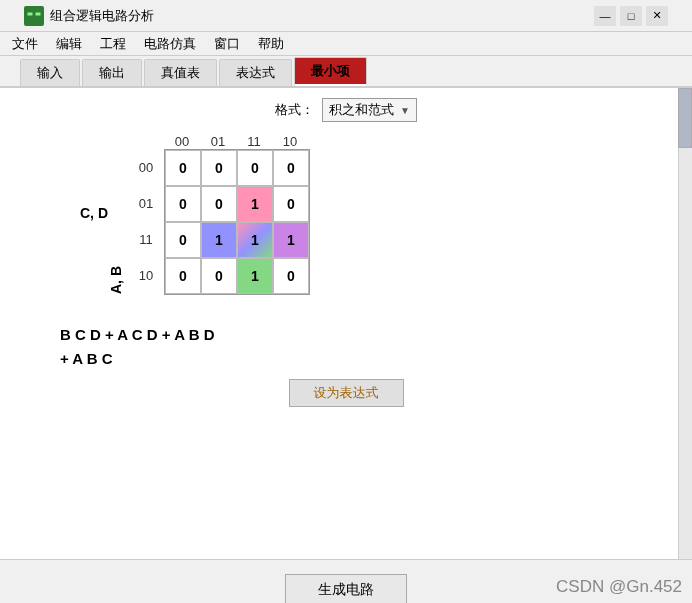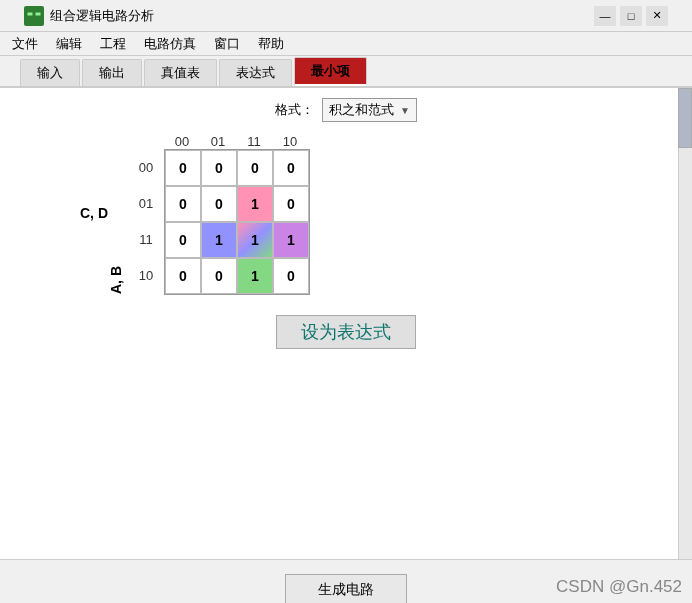--- a/index.html
+++ b/index.html
@@ -229,23 +229,23 @@
 
     .set-expr-btn {
       display: flex;
       justify-content: center;
       margin-bottom: 8px;
     }
     .set-expr-btn button {
       padding: 4px 24px;
       background: #e0e0e0;
       border: 1px solid #aaa;
-      font-size: 18px;
-      cursor: pointer;
-      color: #0f766e;
+      font-size: 13px;
+      cursor: pointer;
+      color: #a16207;
     }
 
     .bottom-bar {
       height: 60px;
       background: #f0f0f0;
       border-top: 1px solid #ccc;
       display: flex;
       align-items: center;
       justify-content: center;
       gap: 20px;
@@ -371,20 +371,24 @@
             <div class="kmap-cell">0</div>
             <div class="kmap-cell">0</div>
             <div class="kmap-cell cell-bg-green">1</div>
             <div class="kmap-cell">0</div>
           </div>
         </div>
       </div>
     </div>
   </div>
 
+  <div class="expression-area">
+    <div>B C D + A C D + A B D</div>
+    <div>+ A B C</div>
+  </div>
 
   <div class="set-expr-btn">
     <button>设为表达式</button>
   </div>
 
   <div class="scrollbar-track">
     <div class="scrollbar-thumb"></div>
   </div>
 </div>
 

